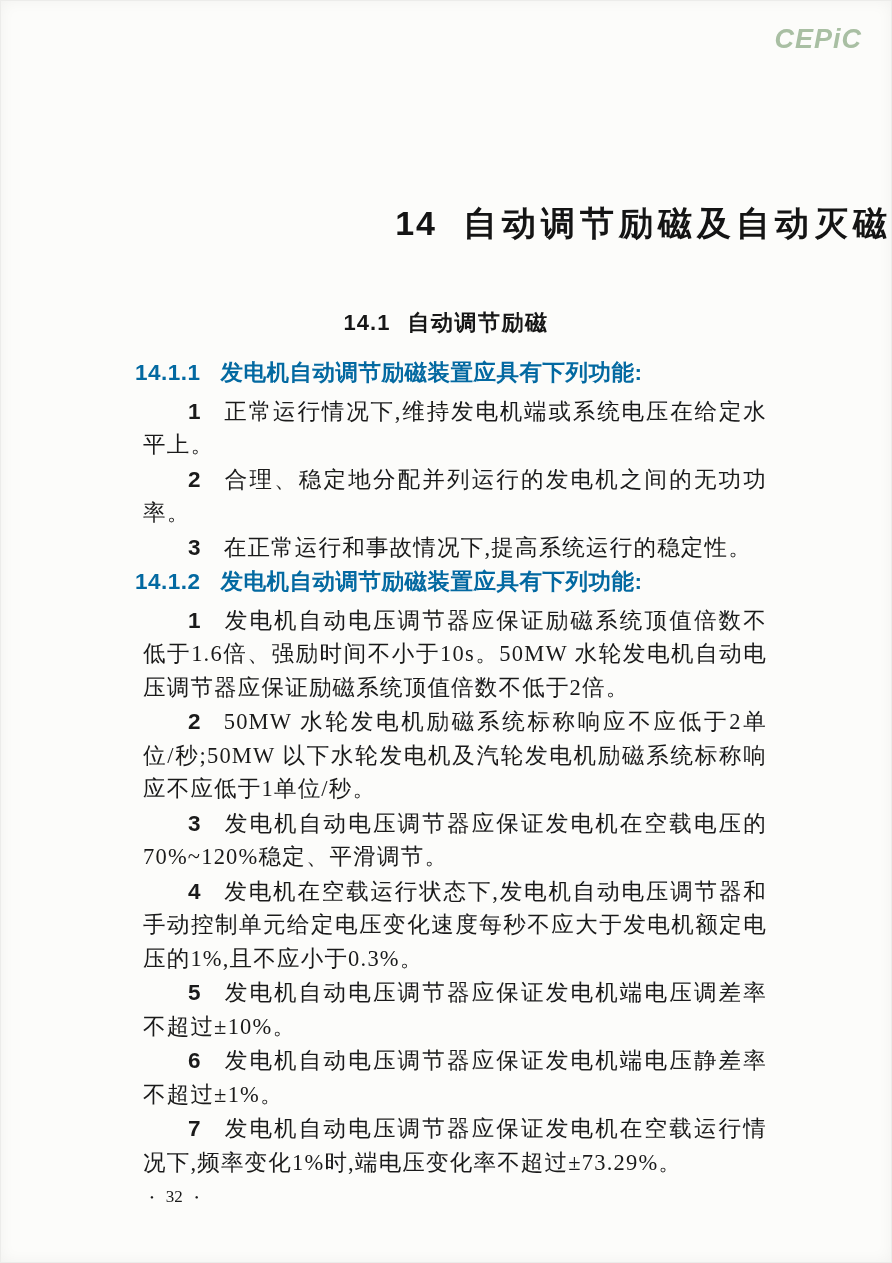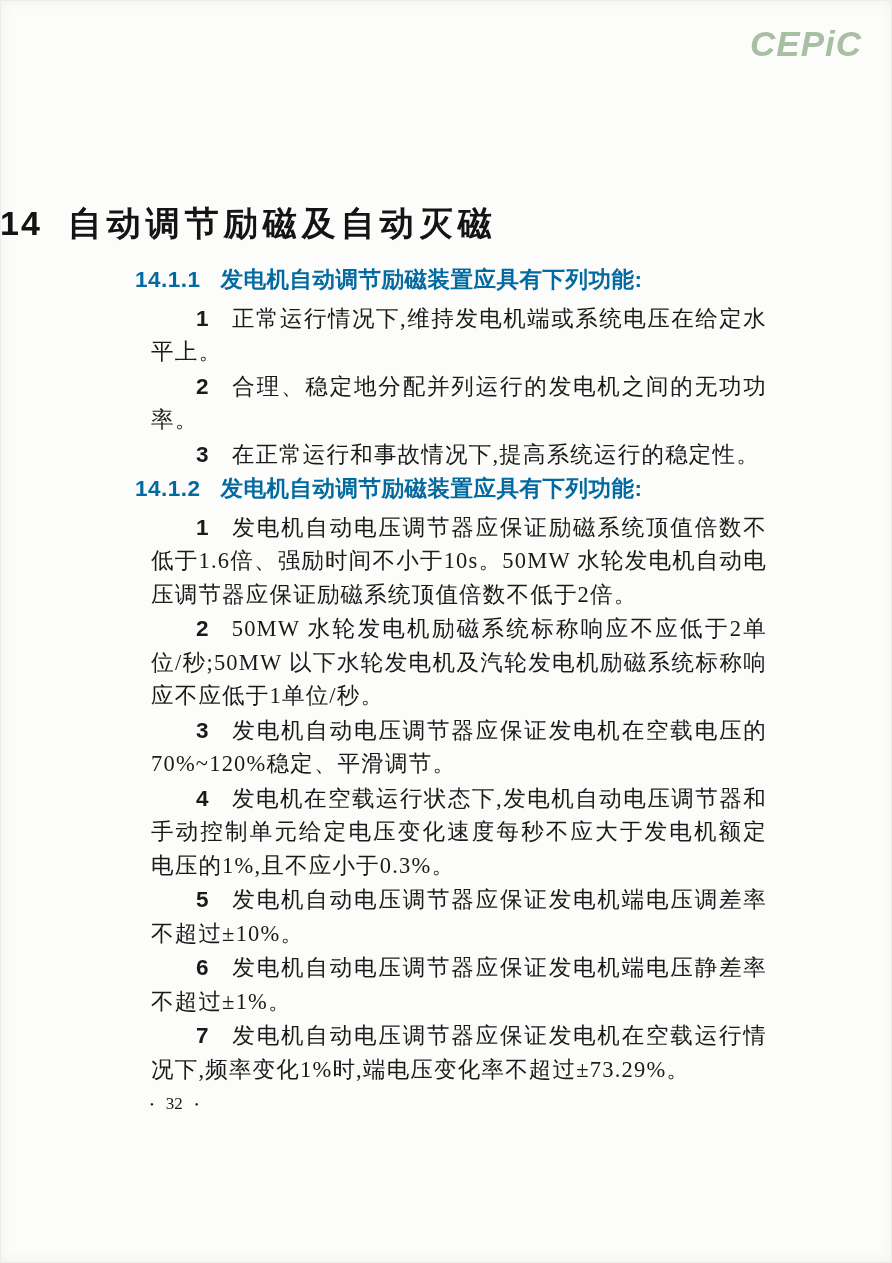--- a/index.html
+++ b/index.html
@@ -16,27 +16,27 @@
     color: #1a1a1a;
     font-family: "Liberation Serif", serif;
   }
   .logo {
     position: absolute;
     top: 24px;
     right: 30px;
     font-family: "Liberation Sans", sans-serif;
     font-style: italic;
     font-weight: bold;
-    font-size: 35px;
+    font-size: 27px;
     letter-spacing: 1px;
     color: #a9bfa3;
   }
   h1.chapter {
     margin: 0;
-    text-align: left;
+    text-align: right;
     font-family: "Liberation Sans", sans-serif;
     font-size: 34px;
     font-weight: bold;
     letter-spacing: 5px;
     line-height: 40px;
     color: #141414;
   }
   h1.chapter .chapter-num { margin-right: 26px; letter-spacing: 2px; }
   h2.section {
     margin: 67px 0 0 0;
@@ -59,21 +59,21 @@
     text-justify: inter-character;
   }
   p.clause-head {
     margin: 0 0 5px 0;
     font-family: "Liberation Sans", sans-serif;
     font-weight: bold;
     letter-spacing: 0.5px;
     color: #0369a1;
   }
   p.clause-head .clause-num { margin-right: 20px; }
-  p.item { margin: 0 0 1px 16px; text-indent: 2em; }
+  p.item { margin: 0 0 1px 8px; text-indent: 2em; }
   p.item .item-num {
     font-family: "Liberation Sans", sans-serif;
     font-weight: bold;
     margin-right: 22px;
   }
   .footer {
     margin: 8px 0 0 150px;
     font-size: 17px;
     letter-spacing: 0;
     color: #1a1a1a;
@@ -87,20 +87,23 @@
 <body>
 
 <div class="page">
 
   <div class="logo">CEPiC</div>
 
   <h1 class="chapter">
     <span class="chapter-num">14</span><span>自动调节励磁及自动灭磁</span>
   </h1>
 
+  <h2 class="section">
+    <span class="section-num">14.1</span><span>自动调节励磁</span>
+  </h2>
 
   <div class="content">
 
     <p class="clause-head">
       <span class="clause-num">14.1.1</span><span>发电机自动调节励磁装置应具有下列功能:</span>
     </p>
 
     <p class="item">
       <span class="item-num">1</span><span>正常运行情况下,维持发电机端或系统电压在给定水平上。</span>
     </p>

